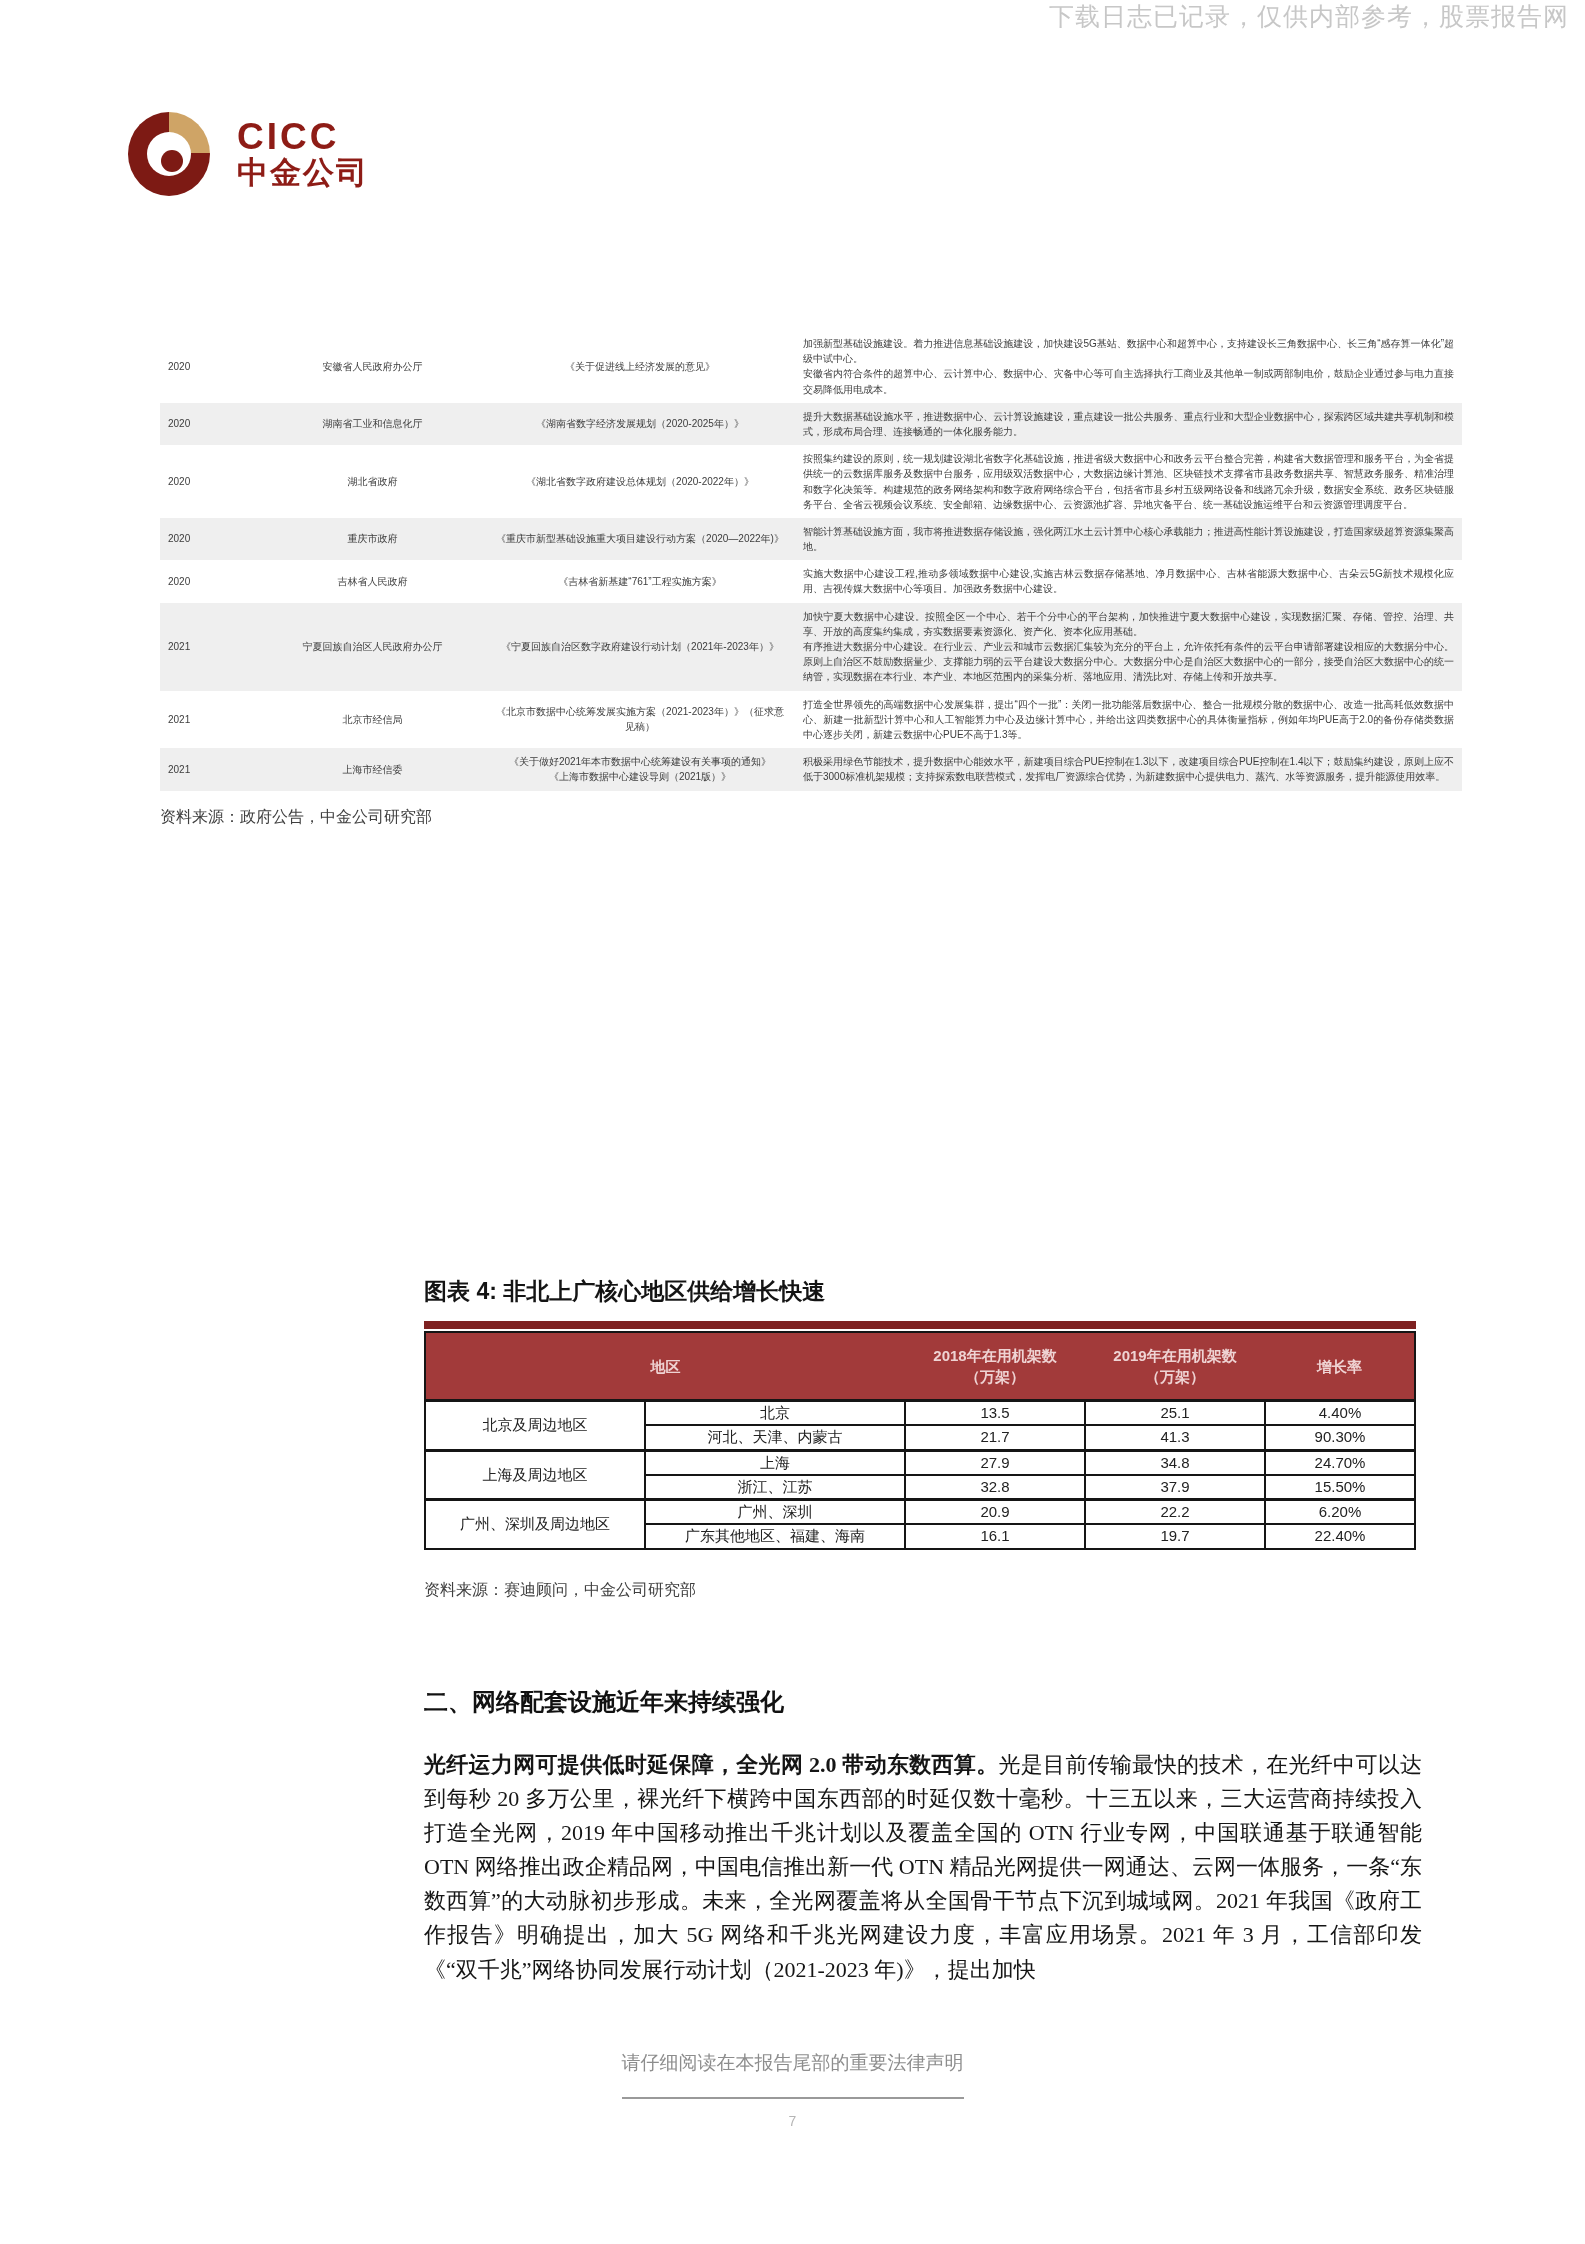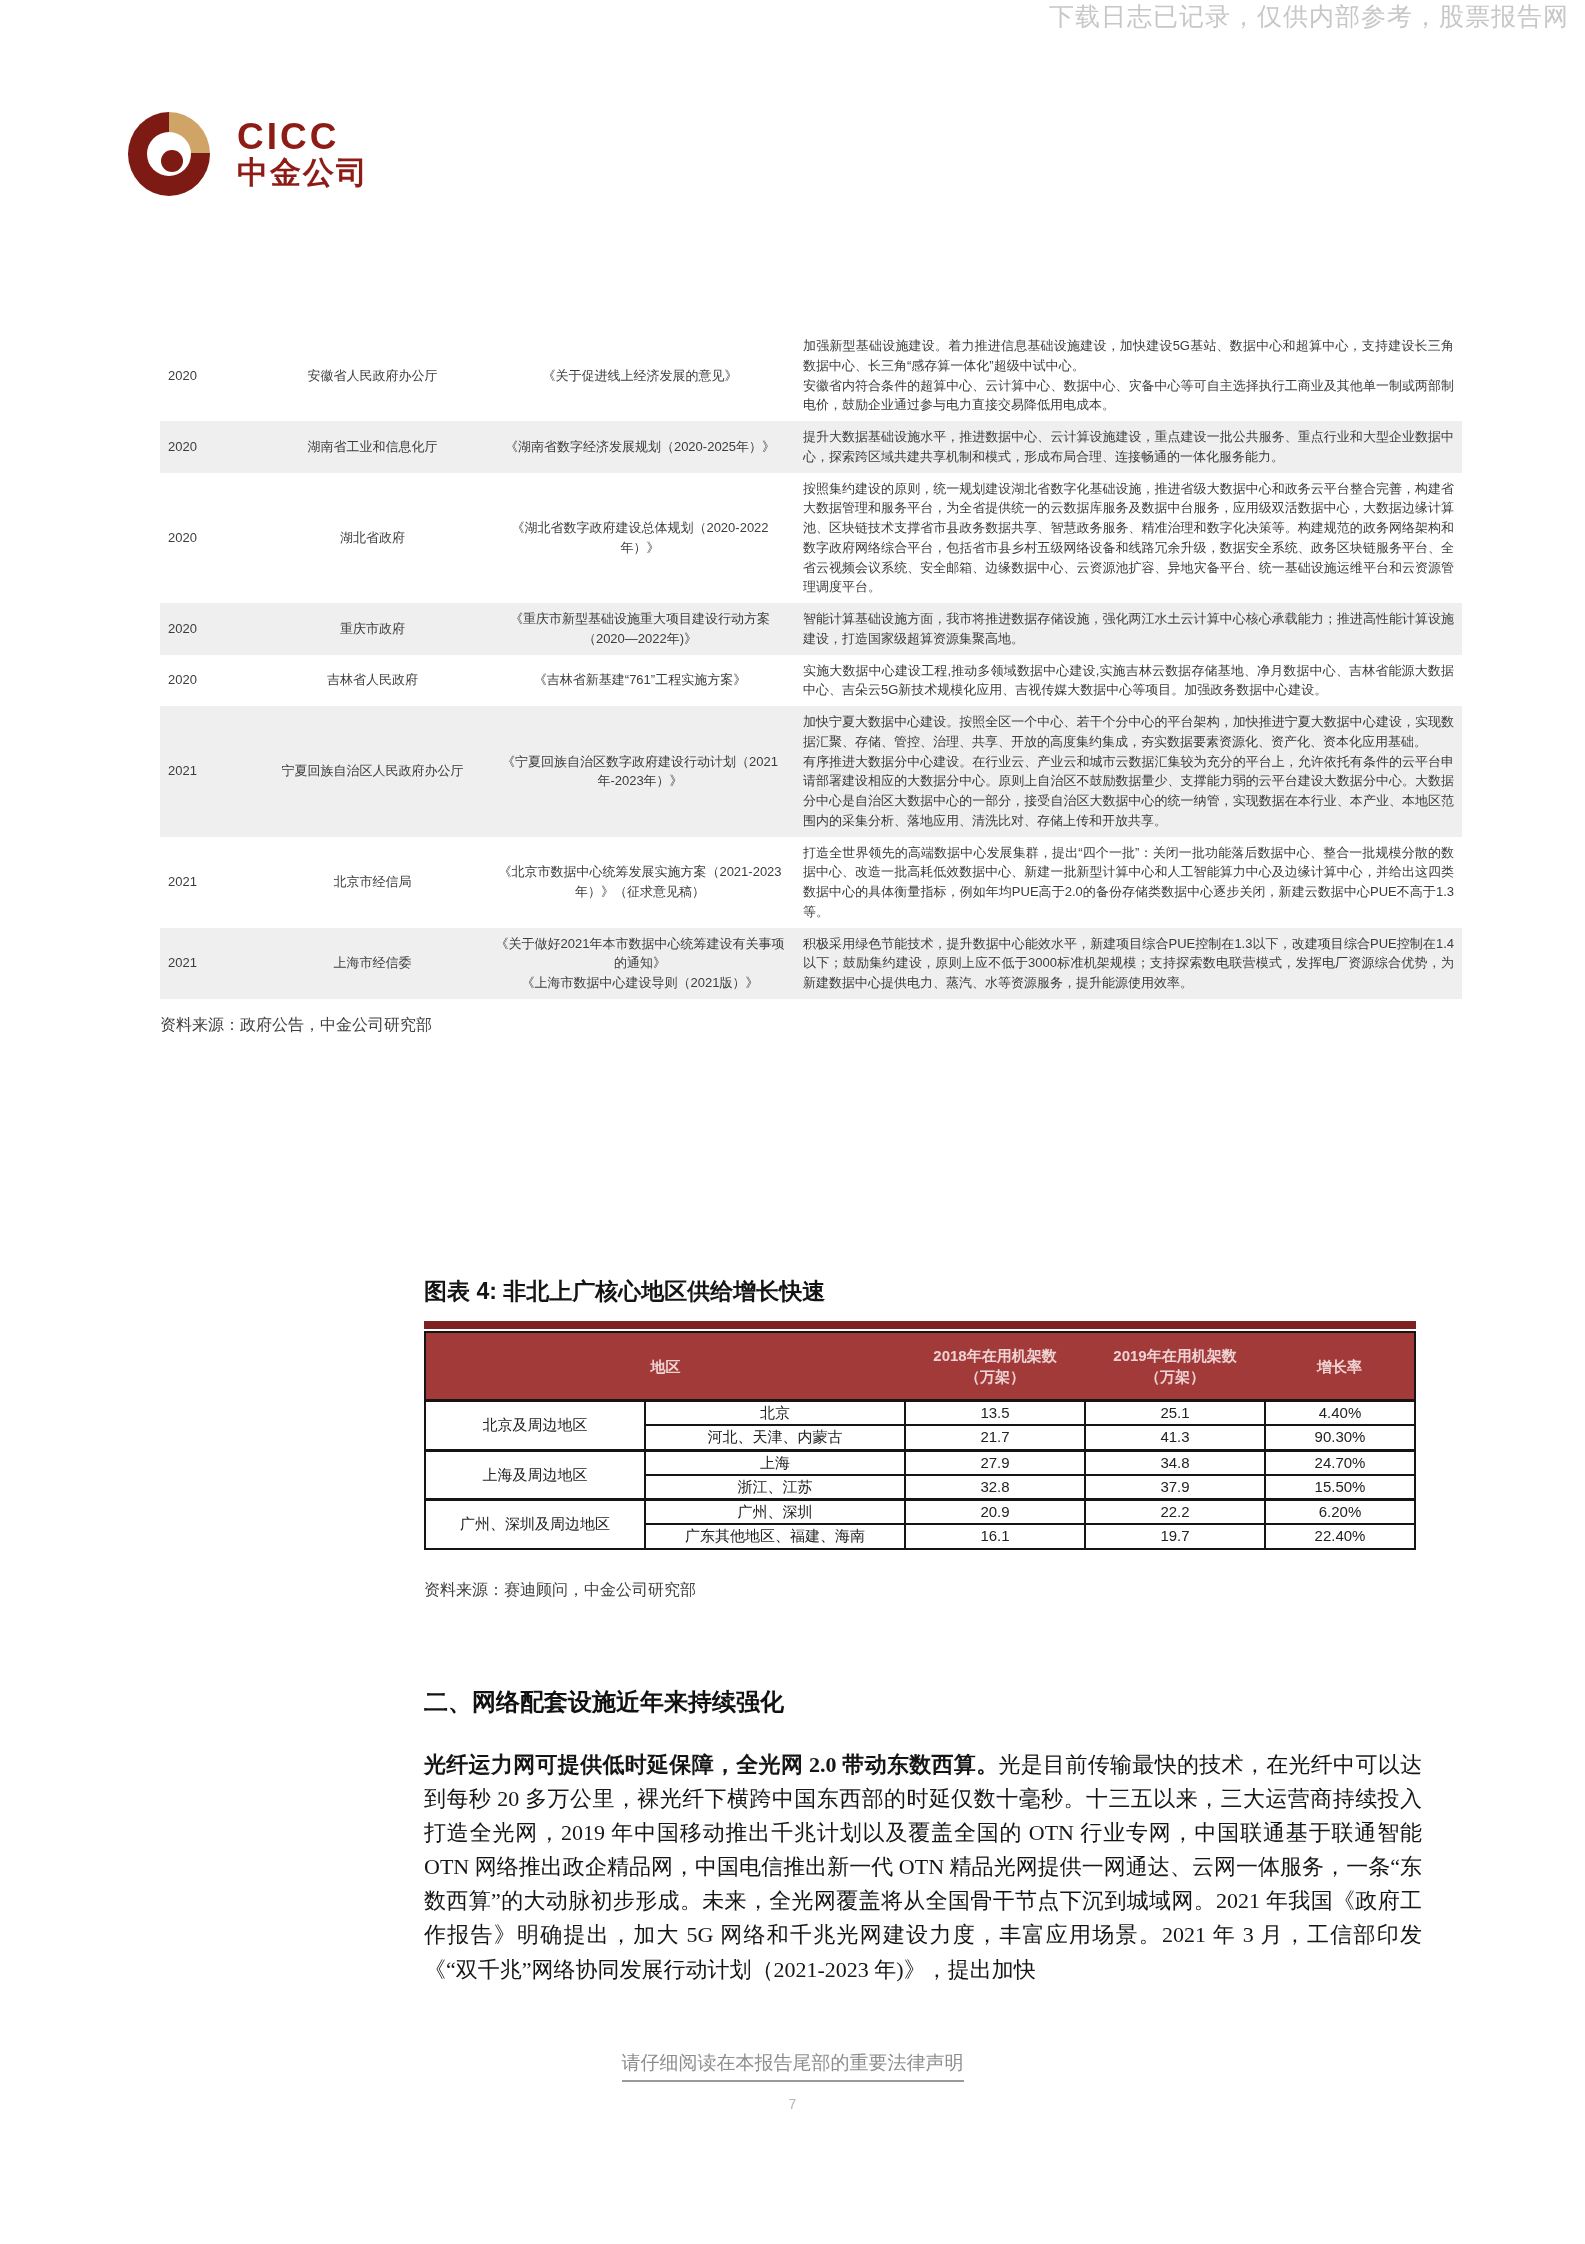--- a/index.html
+++ b/index.html
@@ -35,21 +35,21 @@
     border-radius:50%; background:#7d1a14;
   }
   .logo-text { margin-left:27px; line-height:1.05; }
   .logo-cicc { font-size:37px; font-weight:bold; color:#8e1c16; letter-spacing:3px; }
   .logo-cn   { font-size:31px; font-weight:bold; color:#8e1c16; letter-spacing:2px; }
 
   
   .policy-wrap { position:absolute; top:330px; left:160px; width:1302px; }
   table.policy { width:100%; border-collapse:collapse; }
   table.policy td {
-    font-size:13px; line-height:1.52; color:#3c3c3c;
+    font-size:10px; line-height:1.52; color:#3c3c3c;
     padding:6px 8px; vertical-align:middle;
   }
   table.policy tr.alt { background:#efefef; }
   td.c-year  { width:100px; text-align:left; }
   td.c-org   { width:225px; text-align:center; }
   td.c-title { width:310px; text-align:center; white-space:pre-line; }
   td.c-desc  { text-align:justify; white-space:pre-line; }
 
   .source-note { margin-top:16px; font-size:16px; color:#3f3f3f; }
 
@@ -79,21 +79,21 @@
   .body-para {
     font-family:"Liberation Serif","DejaVu Serif", serif;
     font-size:22px; line-height:1.55; color:#151515; text-align:justify;
   }
   .body-para .lead { font-weight:bold; }
 
   
   .footer { position:absolute; top:2050px; left:0; width:100%; text-align:center; }
   .disclaimer {
     display:inline-block; font-size:19px; color:#8d8d8d;
-    padding-bottom:4px; border-bottom:2px solid #9a9a9a;
+    padding-bottom:21px; border-bottom:2px solid #9a9a9a;
   }
   .page-num { margin-top:14px; font-size:14px; color:#b5b5b5; }
 </style>
 </head>
 <body>
 
 <div class="watermark">下载日志已记录，仅供内部参考，股票报告网</div>
 
 <div class="logo">
   <div class="logo-mark">

